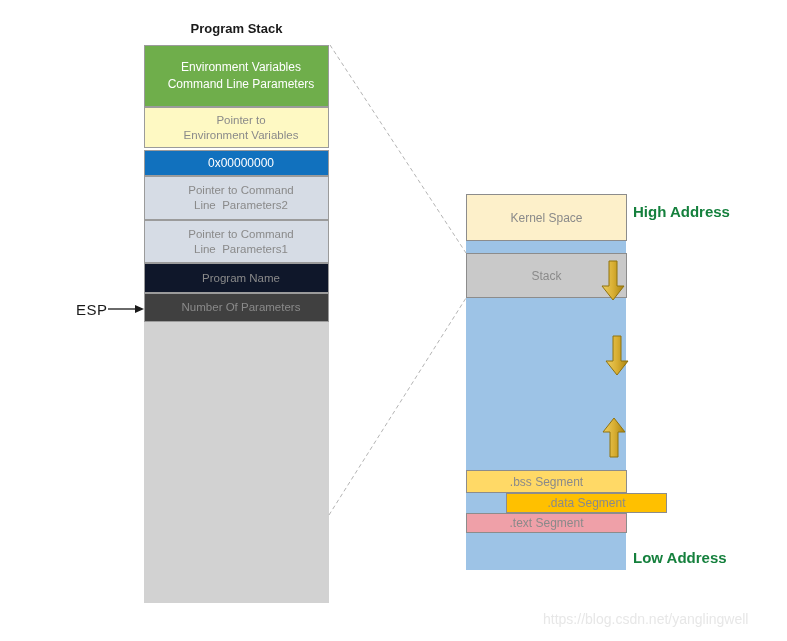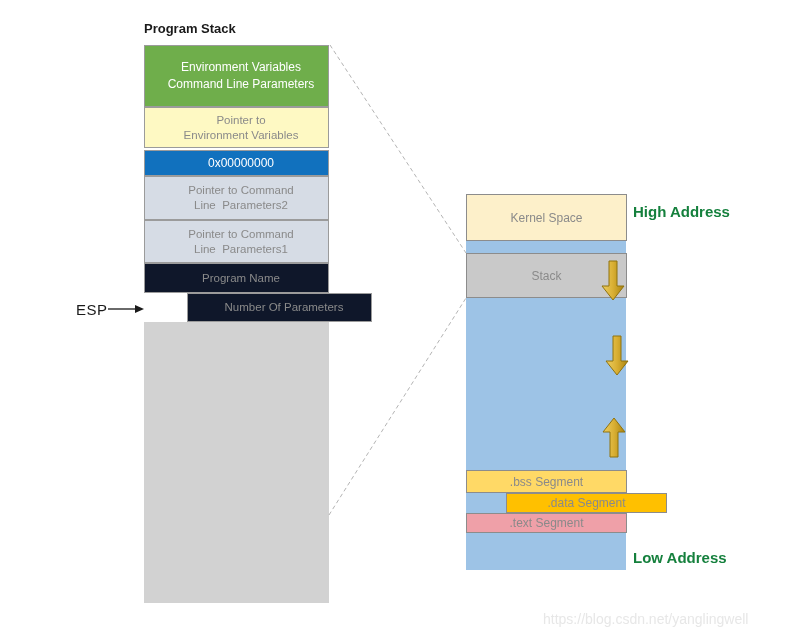--- a/index.html
+++ b/index.html
@@ -3,37 +3,37 @@
 <meta charset="utf-8">
 <style>
   html,body { margin:0; padding:0; background:#ffffff; }
   #canvas {
     position:relative; width:787px; height:641px; background:#ffffff;
     font-family:"Liberation Sans", sans-serif; overflow:hidden;
   }
   .abs { position:absolute; }
   
   .title {
-    left:144px; top:21px; width:185px; 
+    left:144px; top:21px; width:185px; text-align:center;
     font-size:13px; font-weight:bold; color:#1a1a1a;
   }
   .lbox {
     left:144px; width:185px; box-sizing:border-box;
     border:1px solid #9b9b9b;
     display:flex; flex-direction:column; align-items:center; justify-content:center;
     text-align:center; font-size:11.5px; line-height:15px; color:#8a8a8a;padding-left:9px;
   }
   .lbox span { white-space:pre-wrap; }
   .b-env   { top:45px;  height:62px; background:#6FAE4B; color:#ffffff; font-size:12px; line-height:17px; }
   .b-penv  { top:107px; height:41px; background:#fef9c3; }
   .b-null  { top:150px; height:26px; background:#1171BE; color:#ffffff; font-size:12px; }
   .b-pc2   { top:176px; height:44px; background:#D6DCE5; }
   .b-pc1   { top:220px; height:43px; background:#D6DCE5; }
   .b-pname { top:263px; height:30px; background:#0f172a; }
-  .b-nump  { top:293px; height:29px; background:#0f172a;margin-left:43px; }
+  .b-nump  { top:293px; height:29px; background:#404040; }
   .b-fill  { top:322px; height:281px; background:#D2D2D2; border:none; }
   .esp {
     left:76px; top:301px; font-size:15px; color:#1a1a1a; letter-spacing:.5px;
   }
   
   .bluecol { left:466px; top:241px; width:160px; height:329px; background:#9DC3E6; }
   .seg {
     left:466px; width:161px; box-sizing:border-box;
     border:1px solid #8c8c8c;
     display:flex; flex-direction:column; align-items:center; justify-content:center;

